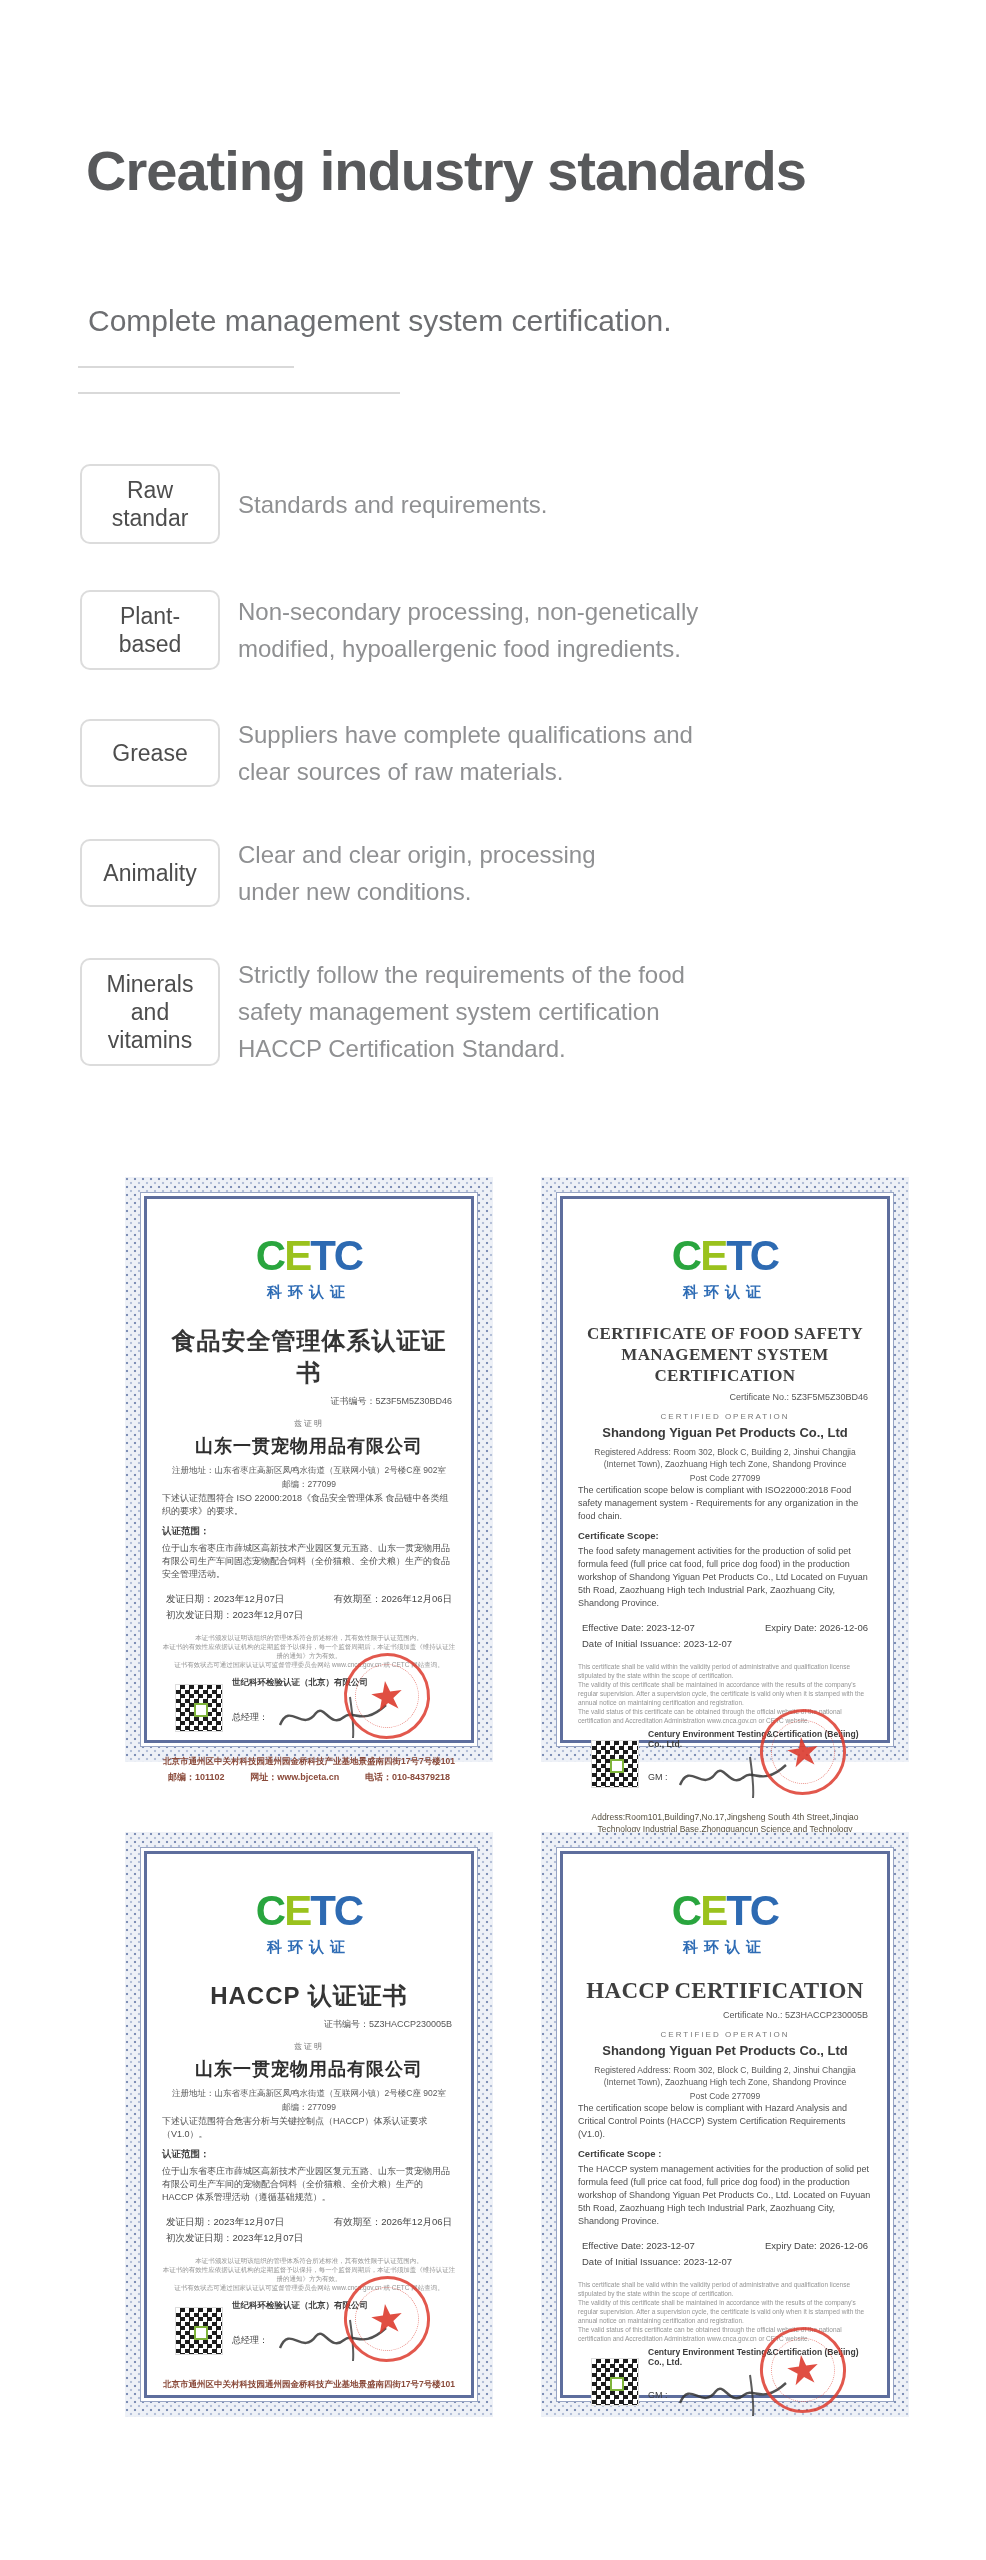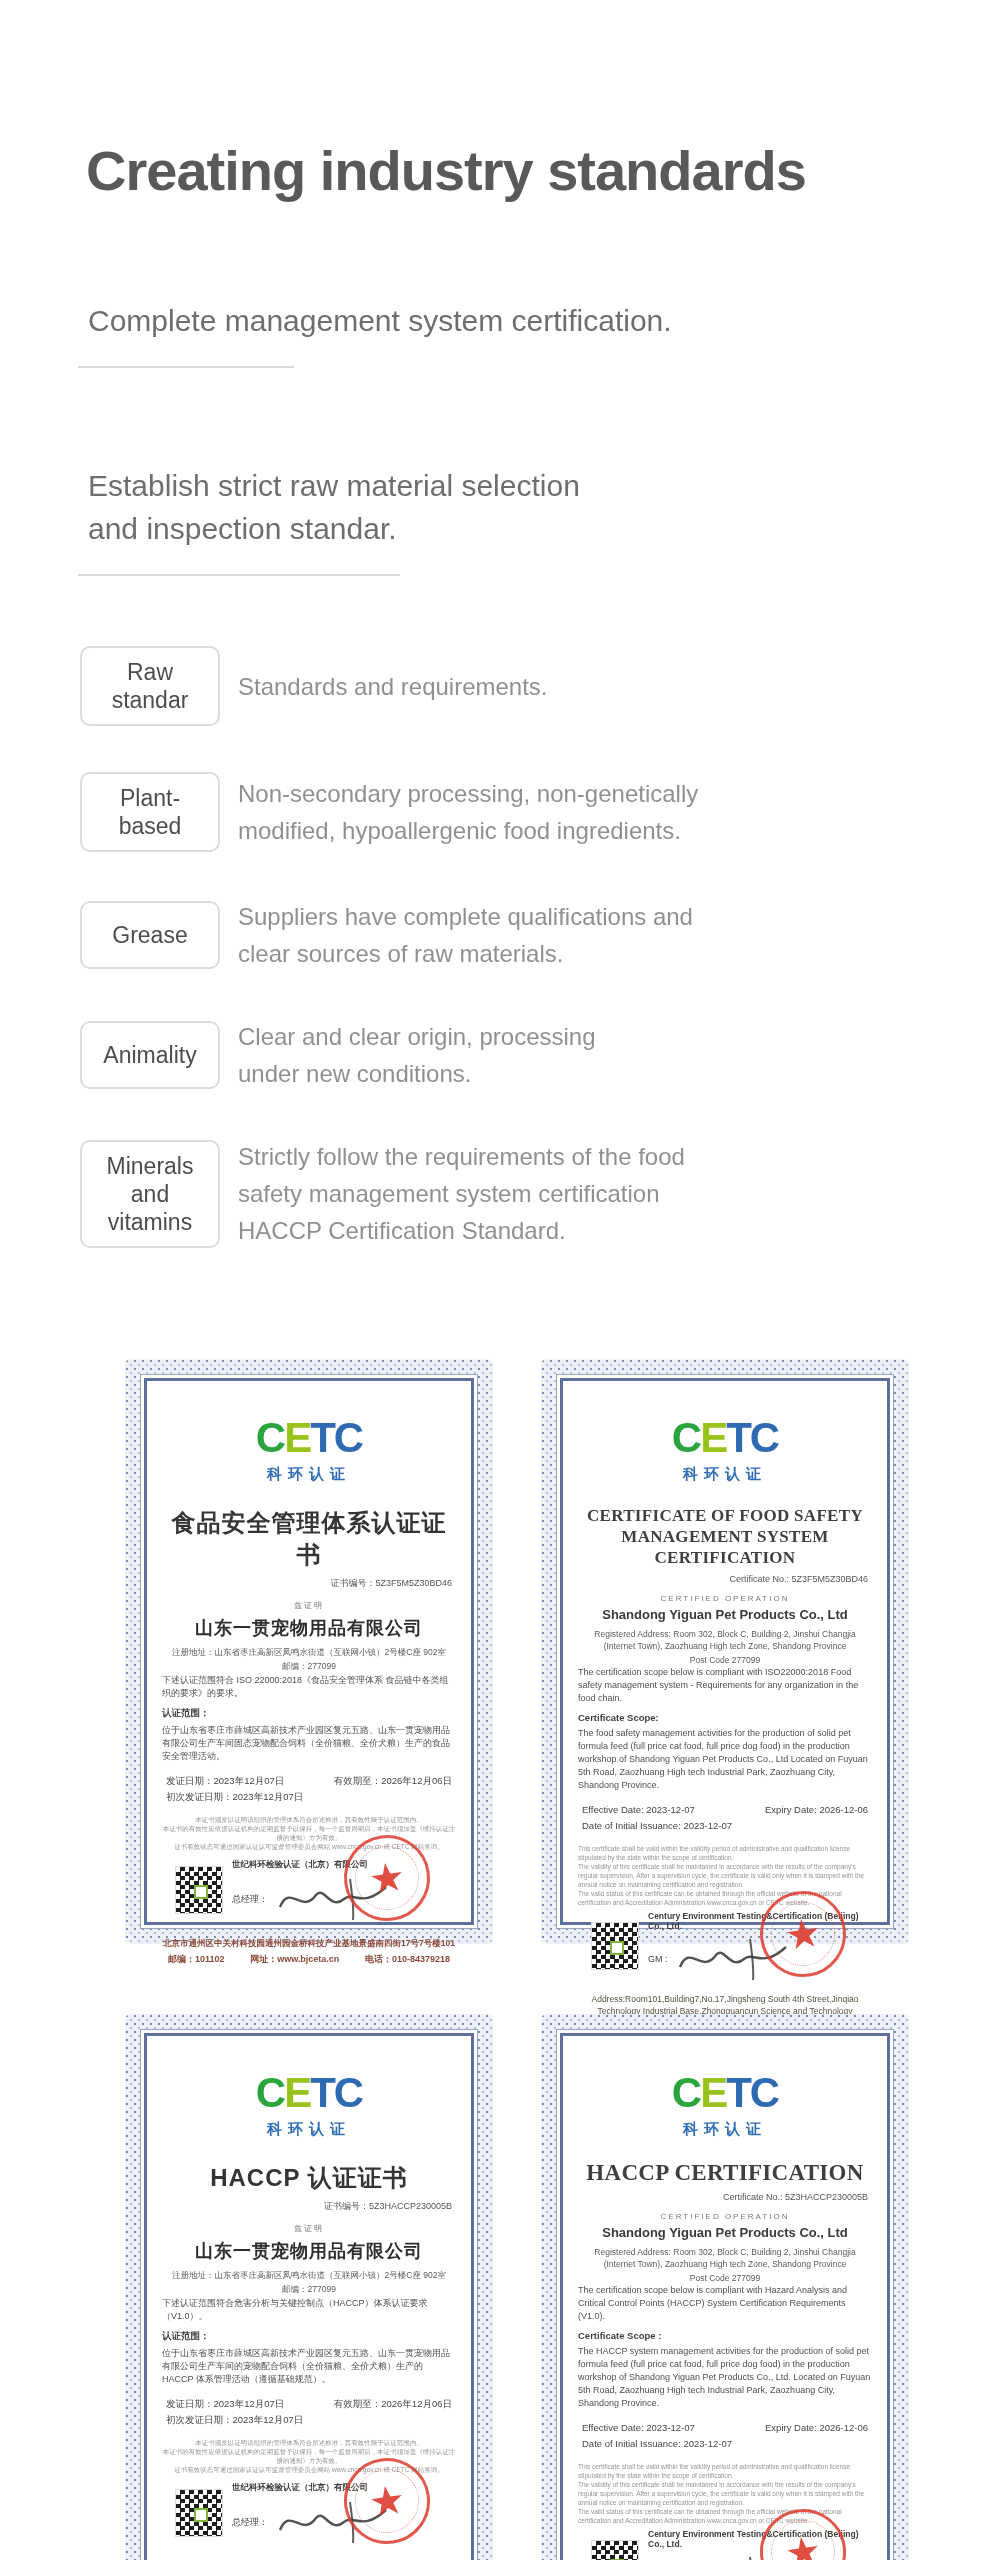--- a/index.html
+++ b/index.html
@@ -18,21 +18,21 @@
     display:flex; align-items:center; justify-content:center; text-align:center;
     font-size:23px; color:#4d4d4d; padding:10px 8px; line-height:28px; background:#fff; }
   .feature-desc { margin-left:18px; font-size:24px; color:#8f9092; line-height:37px; white-space:pre-line; max-width:700px; }
 
   .cert-grid { margin:110px 0 0 97px; display:grid; grid-template-columns:392px 392px; grid-column-gap:24px; grid-row-gap:70px; }
   .cert { position:relative; width:368px; height:585px;
     background-color:#eef1f7;
     background-image:
       radial-gradient(circle at 2px 2px, #7e8fb6 1.1px, rgba(0,0,0,0) 1.6px),
       radial-gradient(circle at 2px 2px, #b3bfd8 1.1px, rgba(0,0,0,0) 1.6px);
-    background-size:8px 8px, 8px 8px; background-position:0 0, 4px 4px; border-radius:6px; }
+    background-size:8px 8px, 8px 8px; background-position:0 0, 4px 4px; border-radius:0; }
   .cert-inner { position:absolute; top:15px; left:15px; right:15px; bottom:15px; background:#fff; border:1px solid #98a5c4; }
   .cert-body { position:absolute; top:3px; left:3px; right:3px; bottom:3px; border:3px solid #5e6e9d;
     padding:12px 15px 10px 15px; display:flex; flex-direction:column; background:#fff; }
 
   .cert-logo { text-align:center; margin-top:24px; line-height:1; }
   .logo-word { font-weight:700; font-size:42px; letter-spacing:-2px; }
   .lg-c { color:#29a53e; } .lg-e { color:#9ac21d; } .lg-tc { color:#2d6ab2; }
   .logo-sub { margin-top:7px; font-size:15px; font-weight:700; color:#2e6cb5; letter-spacing:6px; }
 
   .cert-title-cn { margin-top:26px; text-align:center; font-size:24px; font-weight:700; color:#353535; letter-spacing:1px; }
@@ -74,22 +74,20 @@
   .cert-en .cert-footer-address, .cert-en .cert-footer-row { color:#57503f; font-weight:400; }
 </style>
 </head>
 <body>
 
 <div class="page">
 
   <h1 class="page-title">Creating industry standards</h1>
   <p class="subtitle">Complete management system certification.</p>
   <div class="rule rule-1"></div>
-  <p class="subtitle">Establish strict raw material selection
-and inspection standar.</p>
   <div class="rule rule-2"></div>
 
   <div class="features">
     <div class="feature-row">
       <div class="feature-pill">
           <span>Raw standar</span>
         </div>
       <div class="feature-desc">Standards and requirements.</div>
     </div>
     <div class="feature-row">

